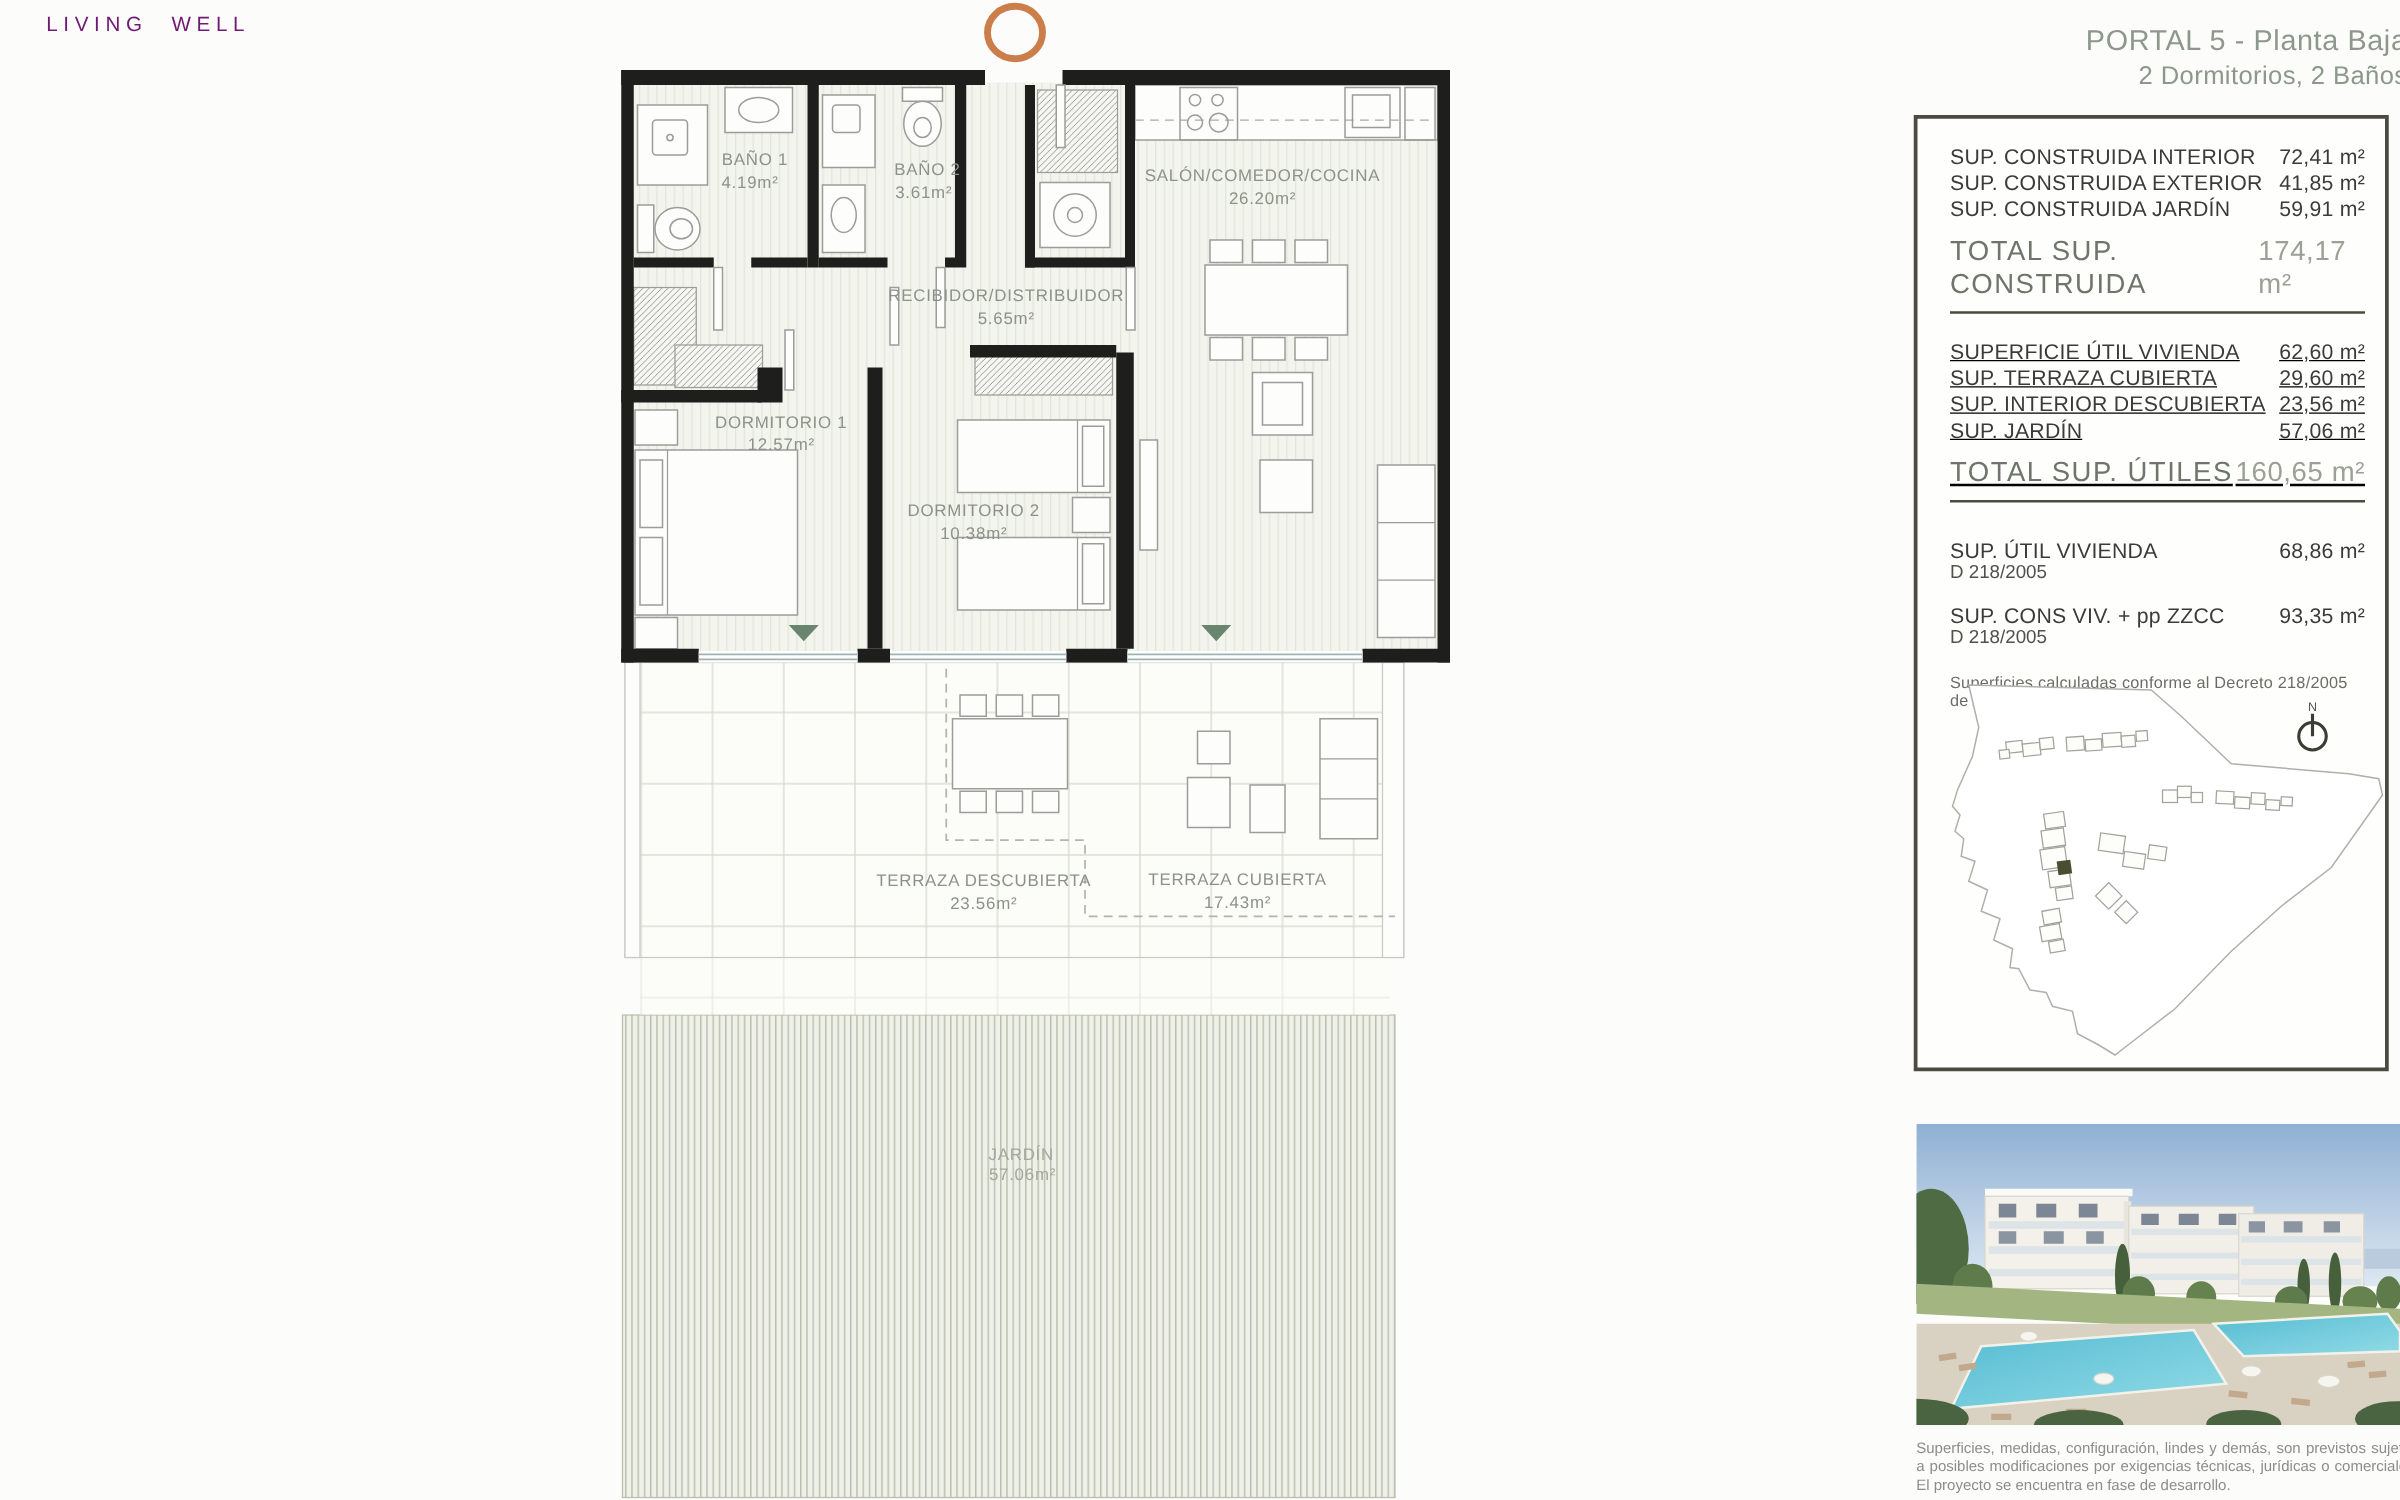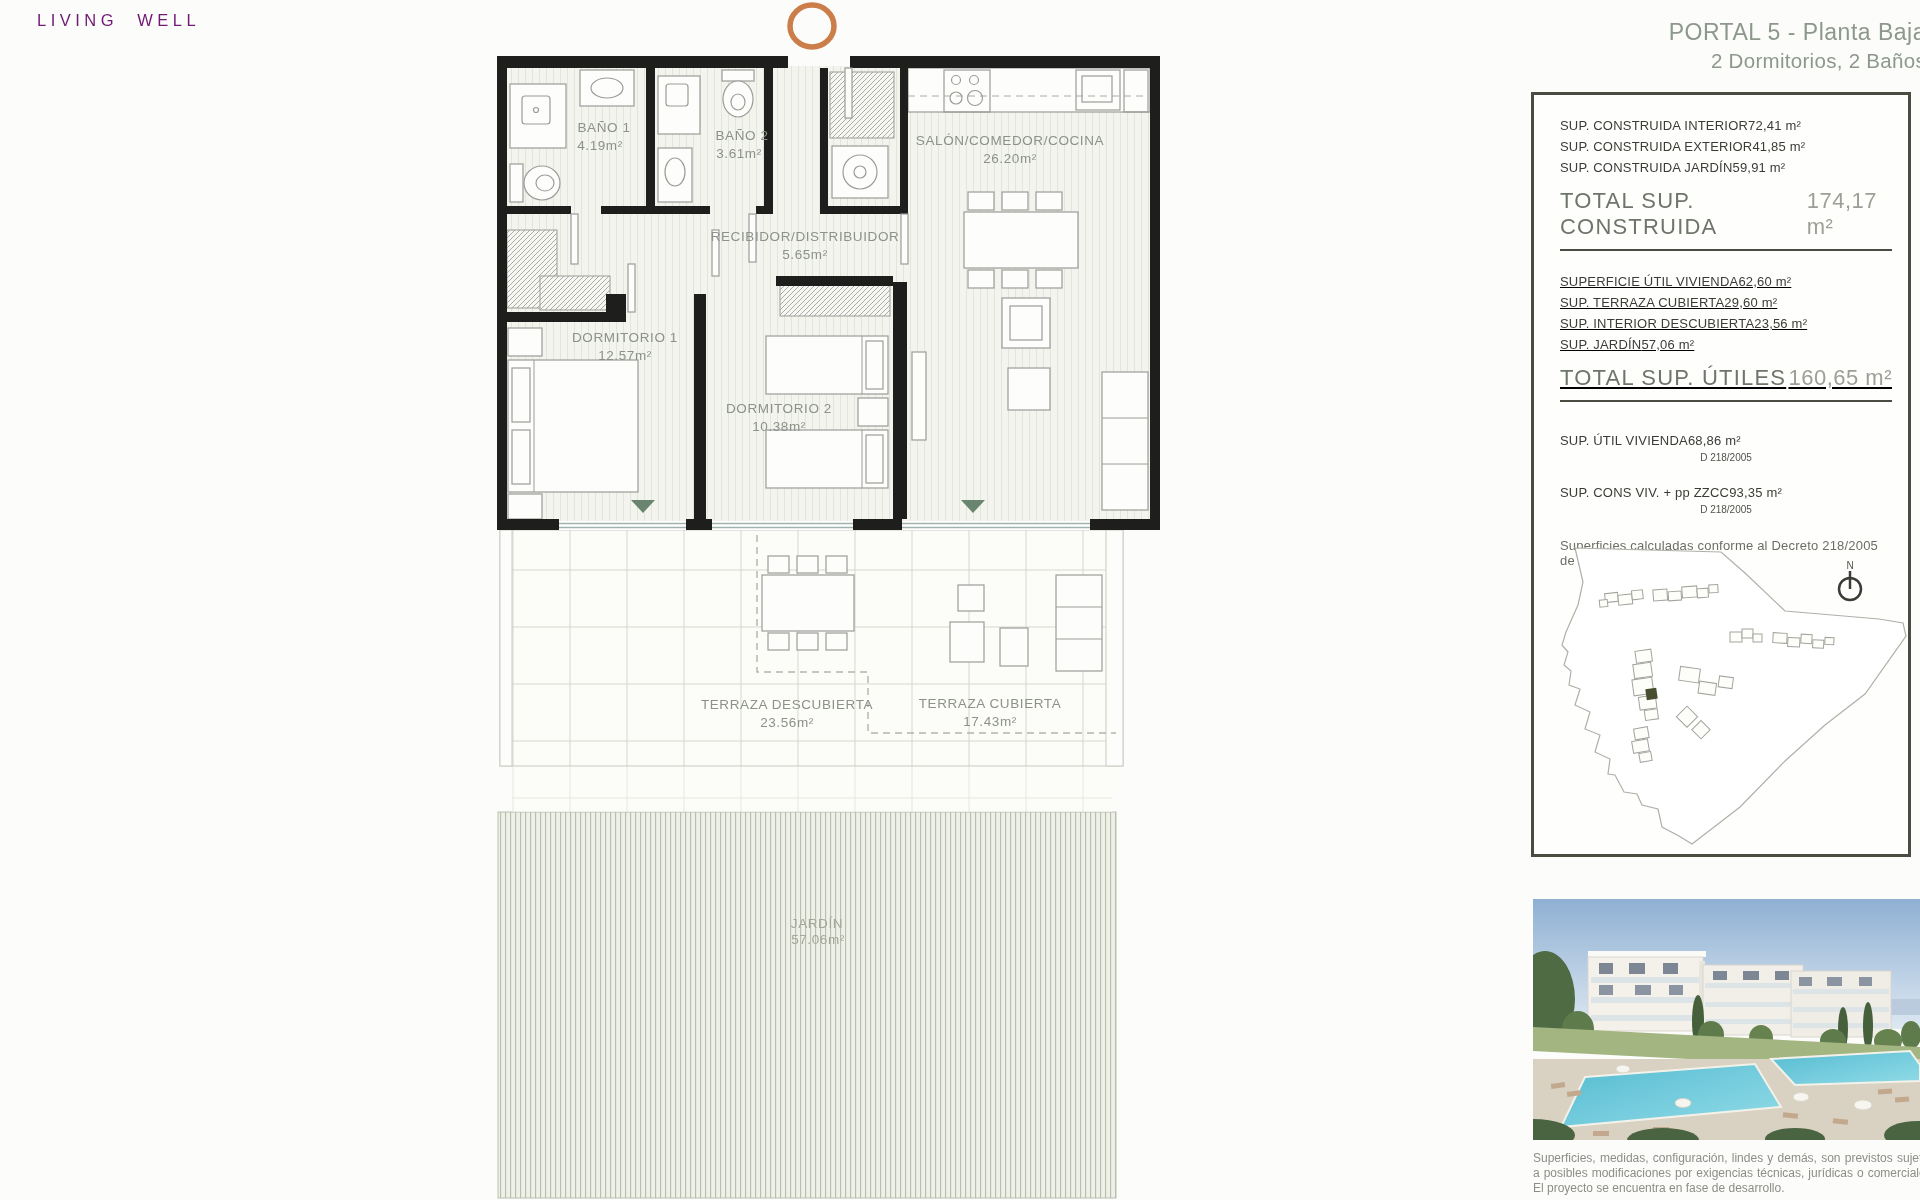--- a/index.html
+++ b/index.html
@@ -19,30 +19,30 @@
   .f{fill:#fdfdfb;stroke:#9c9c98;stroke-width:1.2;}
   .fn{fill:none;stroke:#9c9c98;stroke-width:1.2;}
   .rl{font-family:"Liberation Sans",sans-serif;font-size:13.5px;fill:#8c9289;
       letter-spacing:.6px;text-anchor:middle;}
   .rl2{font-family:"Liberation Sans",sans-serif;font-size:13.5px;fill:#a2a899;
       letter-spacing:.6px;text-anchor:middle;}
   
   .panel{position:absolute;left:1531px;top:92px;width:380px;height:765px;
          box-sizing:border-box;border:3px solid #4b4b41;background:#fefefc;
          padding:20px 16px 0 26px;}
-  .row{display:flex;font-size:13px;line-height:21px;
+  .row{display:flex;justify-content:space-between;font-size:17px;line-height:21px;
        color:#3b3b37;letter-spacing:.2px;}
   .total-row{display:flex;justify-content:space-between;margin-top:10px;
        font-size:22px;letter-spacing:1.2px;color:#6e756a;}
   .total-row .val{color:#9b9f95;letter-spacing:.5px;}
   .divider{border:none;border-top:2px solid #4b4b41;margin:9px 0 0 0;}
   .sec2{margin-top:20px;text-decoration:underline;}
   .sec3{margin-top:28px;}
   .dec2{margin-top:18px;}
-  .sub{font-size:10px;color:#52524d;line-height:13px;text-align:center;}
+  .sub{font-size:15px;color:#52524d;line-height:13px;}
   .note{margin-top:22px;font-size:13px;color:#6d6d67;letter-spacing:.2px;}
   .site-map{position:absolute;left:6px;top:446px;width:368px;height:314px;}
   .sm{fill:#fdfdfa;stroke:#a3a39d;stroke-width:1;}
   
   .photo{position:absolute;left:1533px;top:899px;width:387px;height:241px;overflow:hidden;}
   
   .disclaimer{position:absolute;left:1533px;top:1151px;width:402px;font-size:12px;
       line-height:15px;color:#8d8d88;text-align:justify;}
 </style>
 </head>

